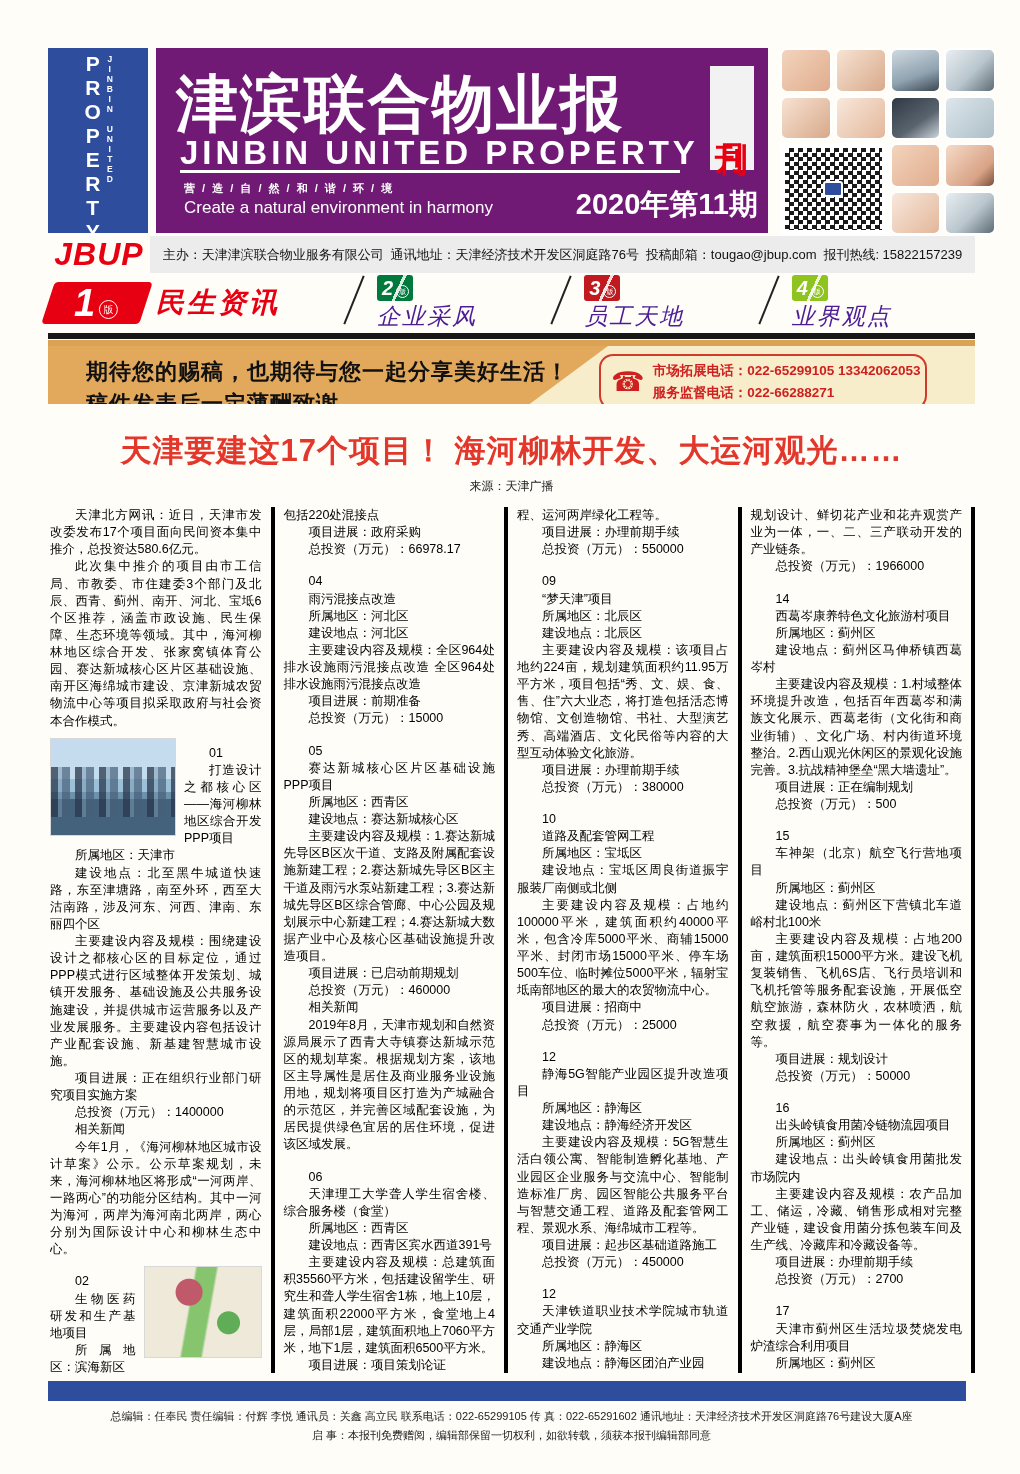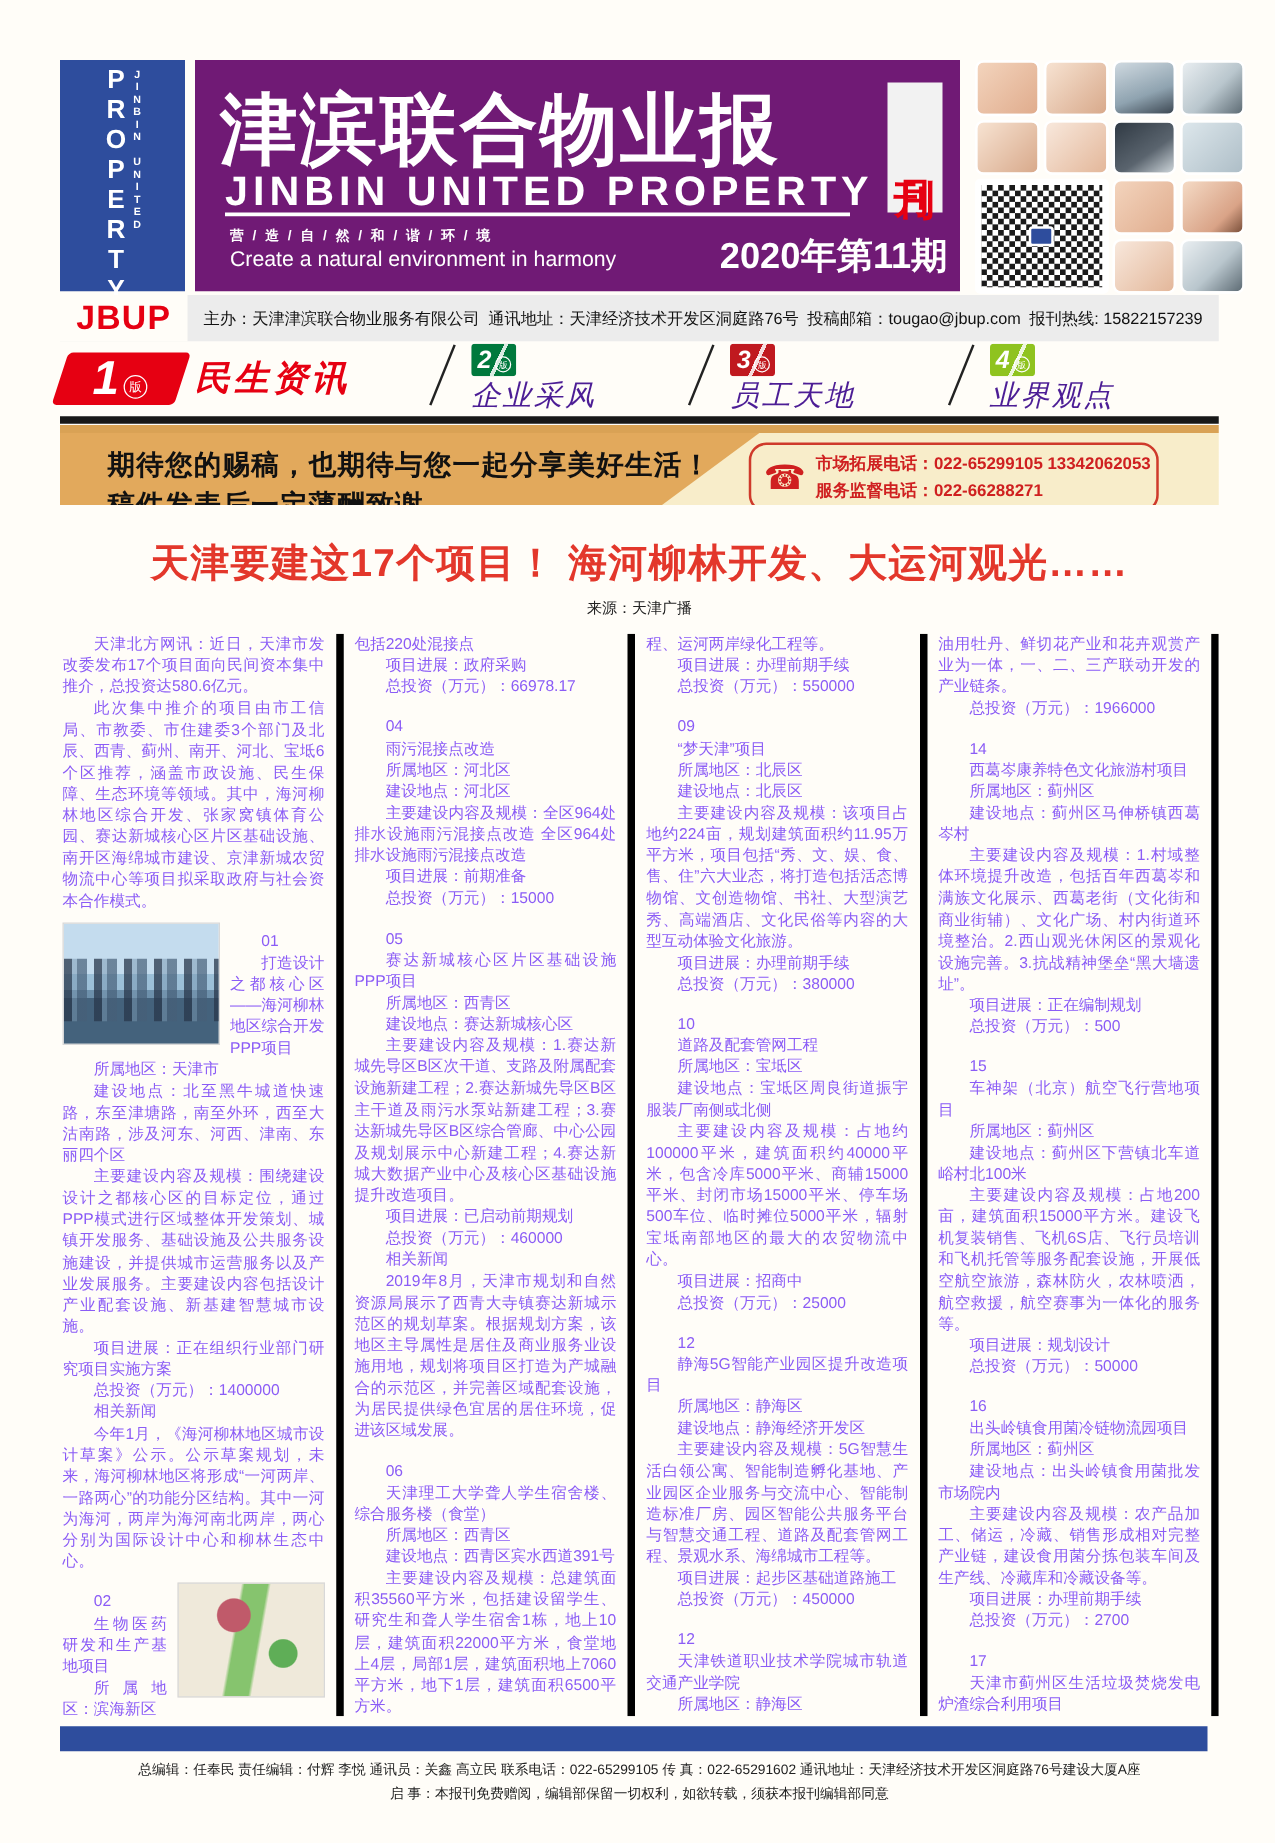--- a/index.html
+++ b/index.html
@@ -31,21 +31,21 @@
   .tF{background:linear-gradient(135deg,#f5dbc6,#d9a387 70%,#7a4f3a);}
   .tG{background:linear-gradient(135deg,#f8e8dc,#e3b79a);}
   .tH{background:linear-gradient(135deg,#dde7ec,#aebec7);}
   .qr{grid-column:1/3;grid-row:3/5;background:
       repeating-conic-gradient(#1a1a1a 0% 25%,#ffffff 0% 50%);
       background-size:9px 9px;border:5px solid #fff;border-radius:4px;position:relative;}
   .qr::after{content:"";position:absolute;left:50%;top:50%;width:16px;height:12px;transform:translate(-50%,-50%);background:#2e4d9d;border:2px solid #fff;border-radius:3px;}
 
   
   .infobar{margin-top:3px;height:37px;background:#ececec;display:flex;align-items:center;position:relative;}
-  .jbup{width:102px;height:37px;background:#fffdf8;display:flex;align-items:center;justify-content:center;font-size:27px;font-weight:bold;color:#e60012;letter-spacing:1px;}
+  .jbup{width:102px;height:37px;background:#fffdf8;display:flex;align-items:center;justify-content:center;font-size:32px;font-weight:bold;color:#e60012;letter-spacing:1px;font-style:italic;}
   .infotext{flex:1;display:flex;justify-content:space-evenly;font-size:13px;font-weight:normal;color:#111;white-space:nowrap;padding:0 6px;}
 
   
   .nav{height:56px;display:flex;align-items:center;margin-top:2px;}
   .nav-first{display:flex;align-items:center;gap:10px;width:305px;}
   .badge1{width:98px;height:42px;background:#e60012;transform:skewX(-18deg);border-radius:4px;display:flex;align-items:center;justify-content:center;gap:6px;}
   .badge1 .n1{transform:skewX(18deg);color:#fff;font-size:38px;font-weight:bold;font-style:italic;line-height:1;}
   .ban-circ{transform:skewX(18deg);width:17px;height:17px;border:1.5px solid #fff;border-radius:50%;color:#fff;font-size:10px;display:flex;align-items:center;justify-content:center;margin-top:12px;}
   .nav-label1{font-size:28px;font-weight:bold;font-style:italic;color:#e60012;letter-spacing:3px;}
   .nav-item{flex:1;display:flex;align-items:stretch;gap:8px;}
@@ -67,21 +67,21 @@
   .phonebox{position:absolute;right:48px;top:14px;width:328px;height:56px;border:2px solid #cf3a2b;border-radius:14px;background:transparent;display:flex;align-items:center;gap:8px;padding:0 10px;box-sizing:border-box;}
   .phone-icon{font-size:27px;color:#cf2020;line-height:1;}
   .phonelines{font-size:13.5px;font-weight:bold;color:#cf2020;line-height:1.6;white-space:nowrap;}
 
   
   .headline{margin-top:26px;text-align:center;font-size:31px;font-weight:bold;color:#e3372b;letter-spacing:1px;}
   .source{margin-top:6px;text-align:center;font-size:12px;color:#222;}
 
   
   .cols{margin-top:12px;display:flex;height:866px;overflow:hidden;}
-  .col{flex:1;padding:0 9px;border-right:6px solid #000000;overflow:hidden;font-size:12.5px;line-height:1.37;color:#8b5cf6;}
+  .col{flex:1;padding:0 9px;border-right:4px solid #000000;overflow:hidden;font-size:12.5px;line-height:1.37;color:#000000;}
   .col:first-child{padding-left:2px;}
   .blk{text-align:justify;}
   .blk.p,.blk.n{text-indent:2em;}
   .blk.n{margin-top:15px;}
   .ph{border:1px solid #d8d8d8;box-sizing:border-box;}
   .ph-city{float:left;width:126px;height:98px;margin:8px 8px 2px 0;background:
      linear-gradient(180deg,#c4dcee 0 42%,#9cc0d8 42% 55%,#6d90ab 55% 62%,#44627c 62%);
      background-blend-mode:normal;position:relative;overflow:hidden;}
   .ph-city::after{content:"";position:absolute;left:0;right:0;top:30%;bottom:18%;
      background:repeating-linear-gradient(90deg,rgba(40,55,75,.75) 0 7px,rgba(120,150,175,.5) 7px 11px,rgba(70,95,120,.7) 11px 19px,transparent 19px 24px);}
@@ -274,21 +274,21 @@
         <div class="blk p">主要建设内容及规模：5G智慧生活白领公寓、智能制造孵化基地、产业园区企业服务与交流中心、智能制造标准厂房、园区智能公共服务平台与智慧交通工程、道路及配套管网工程、景观水系、海绵城市工程等。</div>
         <div class="blk p">项目进展：起步区基础道路施工</div>
         <div class="blk p">总投资（万元）：450000</div>
         <div class="blk n">12</div>
         <div class="blk p">天津铁道职业技术学院城市轨道交通产业学院</div>
         <div class="blk p">所属地区：静海区</div>
         <div class="blk p">建设地点：静海区团泊产业园</div>
         <div class="blk p">主要建设内容及规模：天津铁道职业技术学院城市轨道交通产业学院</div>
       </div>
     <div class="col">
-      <div class="blk c">油用牡丹、鲜切花产业和花卉观赏产业为一体，一、二、三产联动开发的产业链条。</div>
+      <div class="blk c">规划设计、鲜切花产业和花卉观赏产业为一体，一、二、三产联动开发的产业链条。</div>
         <div class="blk p">总投资（万元）：1966000</div>
         <div class="blk n">14</div>
         <div class="blk p">西葛岑康养特色文化旅游村项目</div>
         <div class="blk p">所属地区：蓟州区</div>
         <div class="blk p">建设地点：蓟州区马伸桥镇西葛岑村</div>
         <div class="blk p">主要建设内容及规模：1.村域整体环境提升改造，包括百年西葛岑和满族文化展示、西葛老街（文化街和商业街辅）、文化广场、村内街道环境整治。2.西山观光休闲区的景观化设施完善。3.抗战精神堡垒“黑大墙遗址”。</div>
         <div class="blk p">项目进展：正在编制规划</div>
         <div class="blk p">总投资（万元）：500</div>
         <div class="blk n">15</div>
         <div class="blk p">车神架（北京）航空飞行营地项目</div>

